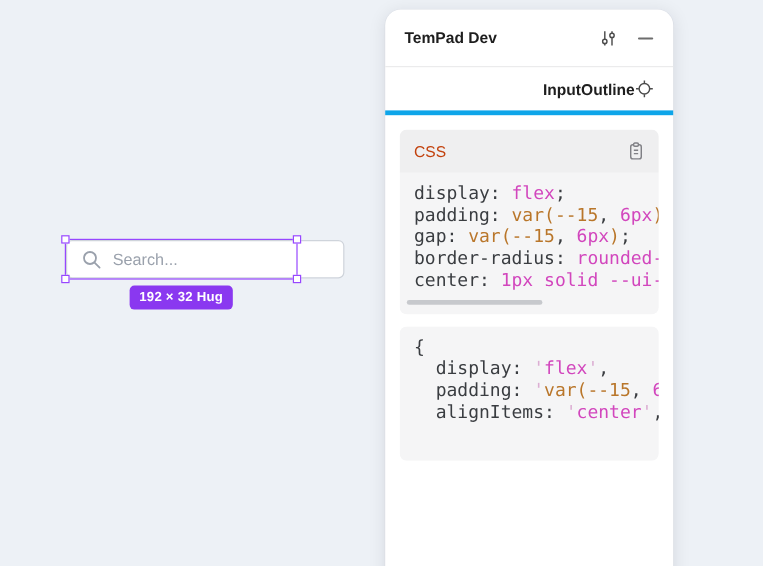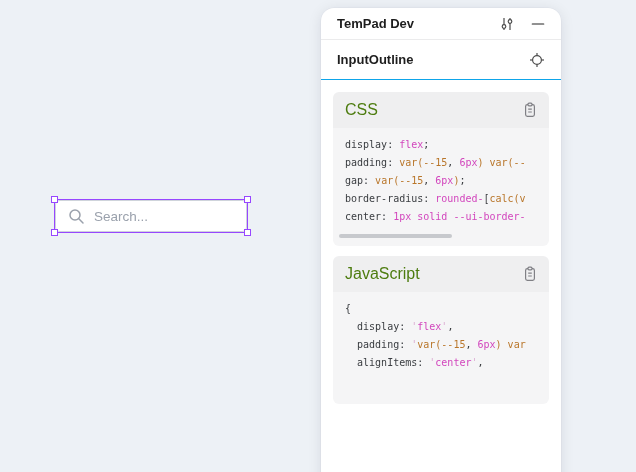--- a/index.html
+++ b/index.html
@@ -3,21 +3,21 @@
 <meta charset="utf-8">
 <style>
   html,body{margin:0;padding:0;}
   .stage{
     position:relative;width:636px;height:472px;overflow:hidden;
     background:#edf1f6;font-family:"Liberation Sans",sans-serif;
     -webkit-font-smoothing:antialiased;
   }
   
   .search-widget{
-    position:absolute;left:55px;top:200px;width:192px;height:32px;
+    position:absolute;left:55px;top:200px;width:232px;height:32px;
     background:#ffffff;border:1px solid #cfd4db;border-radius:5px;
     box-sizing:border-box;display:flex;align-items:center;gap:9px;padding:0 0 0 12px;
   }
   .search-widget .ph{color:#9aa1ac;font-size:13.5px;}
   .sel-outline{
     position:absolute;left:54px;top:199px;width:194px;height:34px;
     border:1px solid #9747ff;box-sizing:border-box;pointer-events:none;
   }
   .handle{
     position:absolute;width:7px;height:7px;background:#ffffff;
@@ -31,43 +31,43 @@
     padding:4px 8px;border-radius:4px;white-space:nowrap;letter-spacing:.2px;
   }
   
   .panel{
     position:absolute;left:321px;top:8px;width:240px;height:500px;
     background:#ffffff;border-radius:13px 13px 0 0;
     box-shadow:0 2px 14px rgba(15,23,40,.10), 0 0 0 .5px rgba(15,23,40,.04);
     box-sizing:border-box;color:#1e1e1e;
   }
   .panel-header{
-    height:32px;display:flex;align-items:center;justify-content:space-between;
+    height:48px;display:flex;align-items:center;justify-content:space-between;
     padding:0 16px;border-bottom:1px solid #ebebec;box-sizing:border-box;
   }
   .panel-title{font-size:13px;font-weight:700;}
   .hdr-icons{display:flex;align-items:center;gap:16px;}
   .icon-btn{display:flex;align-items:center;justify-content:center;cursor:pointer;}
   .node-row{
-    height:40px;display:flex;align-items:center;justify-content:space-between;
-    padding:0 16px;border-bottom:1px solid #0ea5e9;box-sizing:border-box;
+    height:40px;display:flex;align-items:center;justify-content:flex-end;
+    padding:0 16px;border-bottom:4px solid #0ea5e9;box-sizing:border-box;
   }
   .node-name{font-size:13px;font-weight:700;}
   .code-section{padding:12px;}
   .code-heading{font-size:13px;font-weight:700;margin:5px 4px 13px 4px;}
   .code-block{border-radius:6px;overflow:hidden;margin-bottom:10px;}
   .code-block-header{
     height:36px;background:#efeff0;display:flex;align-items:center;
     justify-content:space-between;padding:0 12px;box-sizing:border-box;
   }
-  .code-block-label{font-size:16px;color:#4d7c0f;}
+  .code-block-label{font-size:13px;color:#c2410c;}
   .code-body{
     background:#f5f5f6;padding:8px 0 8px 0;overflow:hidden;
     font-family:"DejaVu Sans Mono","Liberation Mono",monospace;
-    font-size:10px;line-height:18px;color:#3a3d41;
+    font-size:15px;line-height:18px;color:#3a3d41;
   }
   .code-line{white-space:pre;padding-left:12px;}
   .tok-p{color:#3a3d41;}
   .tok-v{color:#d246bd;}
   .tok-f{color:#b9762a;}
   .tok-q{color:#dcaed3;}
   .h-scrollbar{
     height:4px;width:113px;background:#c7c9cd;border-radius:2px;
     margin:8px 0 0 6px;
   }
@@ -87,20 +87,21 @@
     <span class="ph">Search...</span>
   </div>
 
   <div class="sel-outline">
     <div class="handle tl"></div>
     <div class="handle tr"></div>
     <div class="handle bl"></div>
     <div class="handle br"></div>
   </div>
 
+  <div class="dim-badge">192 × 32 Hug</div>
 
   <div class="panel">
 
     <div class="panel-header">
       <span class="panel-title">TemPad Dev</span>
       <div class="hdr-icons">
         <span class="icon-btn">
           <svg width="16" height="16" viewBox="0 0 16 16">
             <line x1="5" y1="2" x2="5" y2="14" stroke="#4c4c4c" stroke-width="1.2"></line>
             <circle cx="5" cy="10.5" r="1.8" fill="#ffffff" stroke="#4c4c4c" stroke-width="1.2"></circle>
@@ -149,31 +150,20 @@
               <div class="code-line"><span class="tok-p">padding: </span><span class="tok-f">var(--15</span><span class="tok-p">, </span><span class="tok-v">6px</span><span class="tok-f">)</span><span class="tok-p"> </span><span class="tok-f">var(--</span></div>
               <div class="code-line"><span class="tok-p">gap: </span><span class="tok-f">var(--15</span><span class="tok-p">, </span><span class="tok-v">6px</span><span class="tok-f">)</span><span class="tok-p">;</span></div>
               <div class="code-line"><span class="tok-p">border-radius: </span><span class="tok-v">rounded-</span><span class="tok-p">[</span><span class="tok-f">calc(v</span></div>
               <div class="code-line"><span class="tok-p">center: </span><span class="tok-v">1px solid --ui-border-</span></div>
             </div>
           <div class="h-scrollbar"></div>
         </div>
       </div>
 
       <div class="code-block">
-        <div class="code-block-header">
-          <span class="code-block-label">JavaScript</span>
-          <span class="icon-btn">
-            <svg width="14" height="16" viewBox="0 0 14 16">
-              <rect x="2.6" y="2.6" width="8.8" height="11.8" rx="1.8" fill="none" stroke="#808085" stroke-width="1.2"></rect>
-              <rect x="5" y="1.2" width="4" height="2.6" rx="1" fill="#efeff0" stroke="#808085" stroke-width="1.2"></rect>
-              <line x1="5.2" y1="7.2" x2="8.8" y2="7.2" stroke="#808085" stroke-width="1.2"></line>
-              <line x1="5.2" y1="10" x2="8.8" y2="10" stroke="#808085" stroke-width="1.2"></line>
-            </svg>
-          </span>
-        </div>
         <div class="code-body js-body">
           <div>
               <div class="code-line"><span class="tok-p">{</span></div>
               <div class="code-line"><span class="tok-p">  display: </span><span class="tok-q">'</span><span class="tok-v">flex</span><span class="tok-q">'</span><span class="tok-p">,</span></div>
               <div class="code-line"><span class="tok-p">  padding: </span><span class="tok-q">'</span><span class="tok-f">var(--15</span><span class="tok-p">, </span><span class="tok-v">6px</span><span class="tok-f">)</span><span class="tok-p"> </span><span class="tok-f">var</span></div>
               <div class="code-line"><span class="tok-p">  alignItems: </span><span class="tok-q">'</span><span class="tok-v">center</span><span class="tok-q">'</span><span class="tok-p">,</span></div>
             </div>
         </div>
       </div>
 

